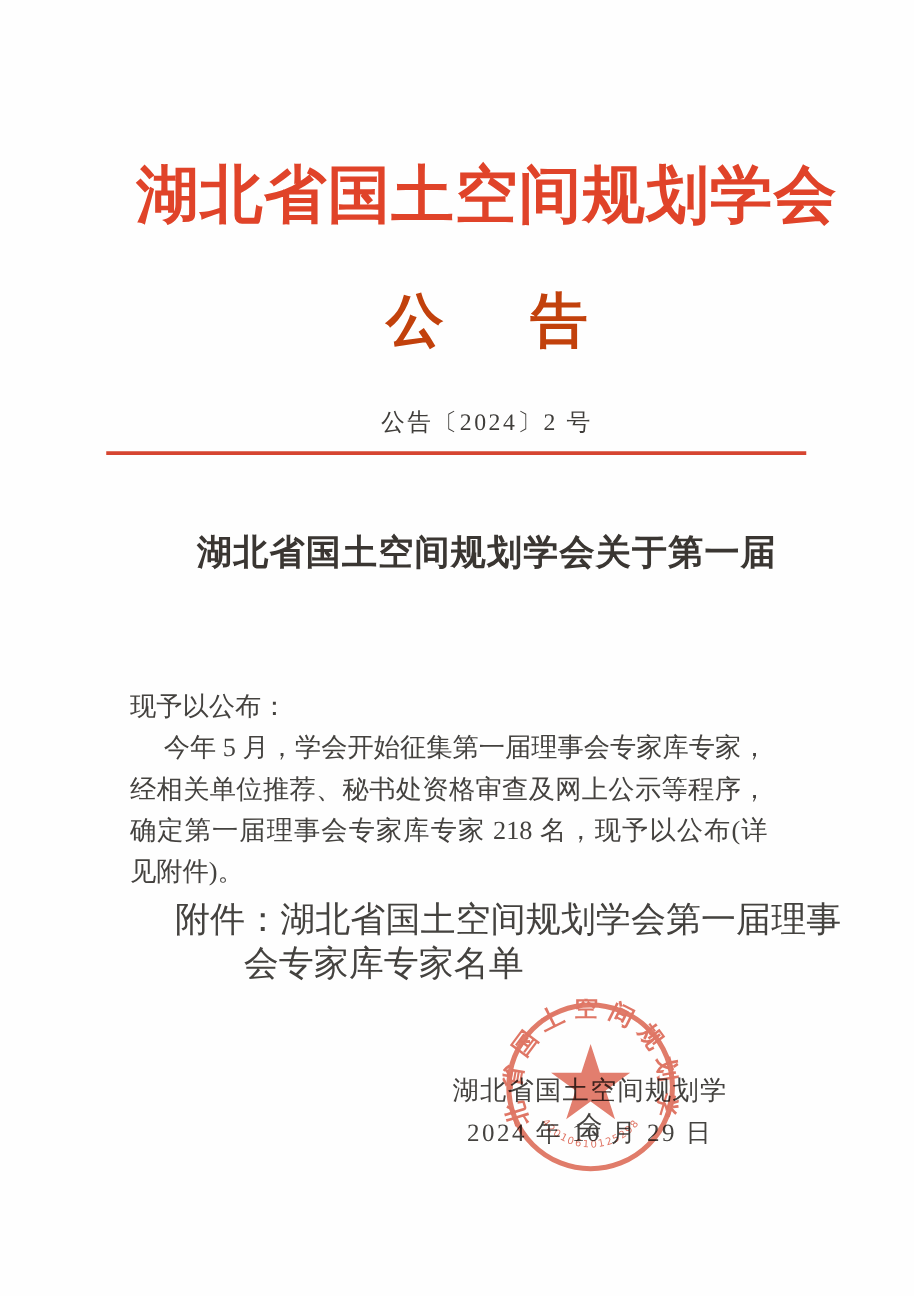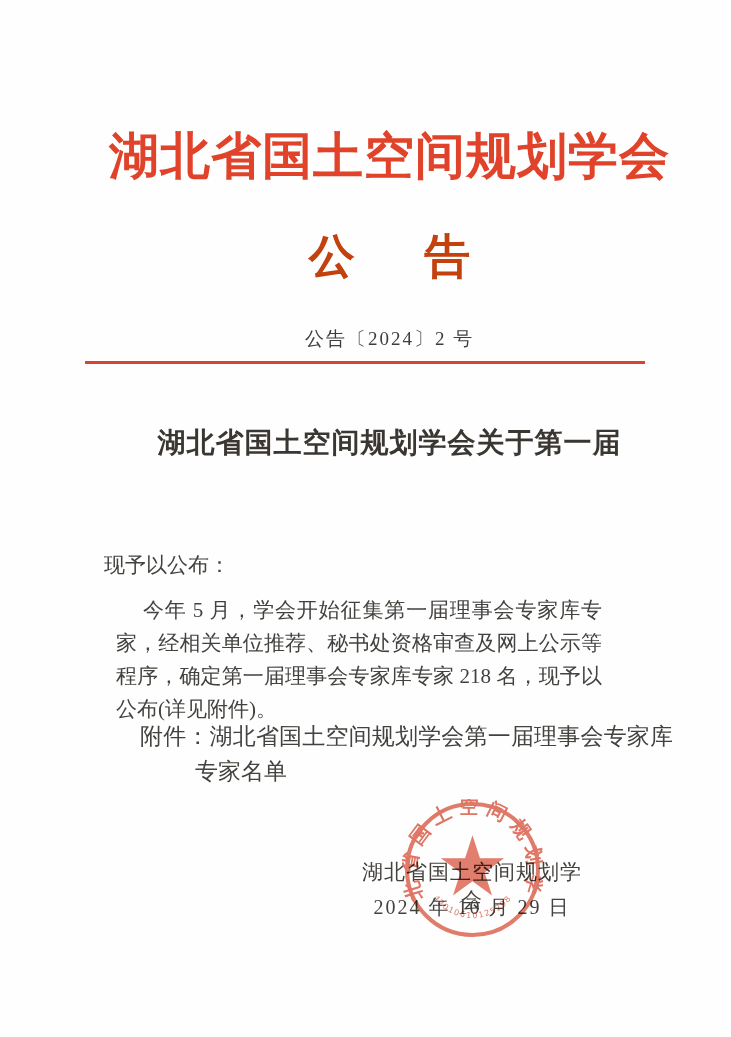--- a/index.html
+++ b/index.html
@@ -40,25 +40,25 @@
     margin:4px;text-align:center;
     font-size:28px;line-height:35px;font-weight:bold;
     color:#3a3632;letter-spacing:1px;
   }
   .notice-heading .hl{display:block;}
   .body-block{
     position:absolute;top:549px;left:104px;width:510px;
     font-size:21px;line-height:33px;
   }
   .body-block .para{
-    margin:12px;text-indent:27px;text-align:justify;
+    margin:0;text-indent:27px;text-align:justify;
   }
   .attachment{
     position:absolute;top:719px;left:140px;width:478px;
-    font-size:23px;line-height:35px;
+    font-size:28px;line-height:35px;
     padding-left:55px;text-indent:-55px;
     text-align:justify;
   }
   .sig-org{
     position:absolute;top:858px;left:352px;width:240px;
     text-align:center;font-size:21px;line-height:28px;
     letter-spacing:1px;
   }
   .sig-date{
     position:absolute;top:894px;left:352px;width:240px;

